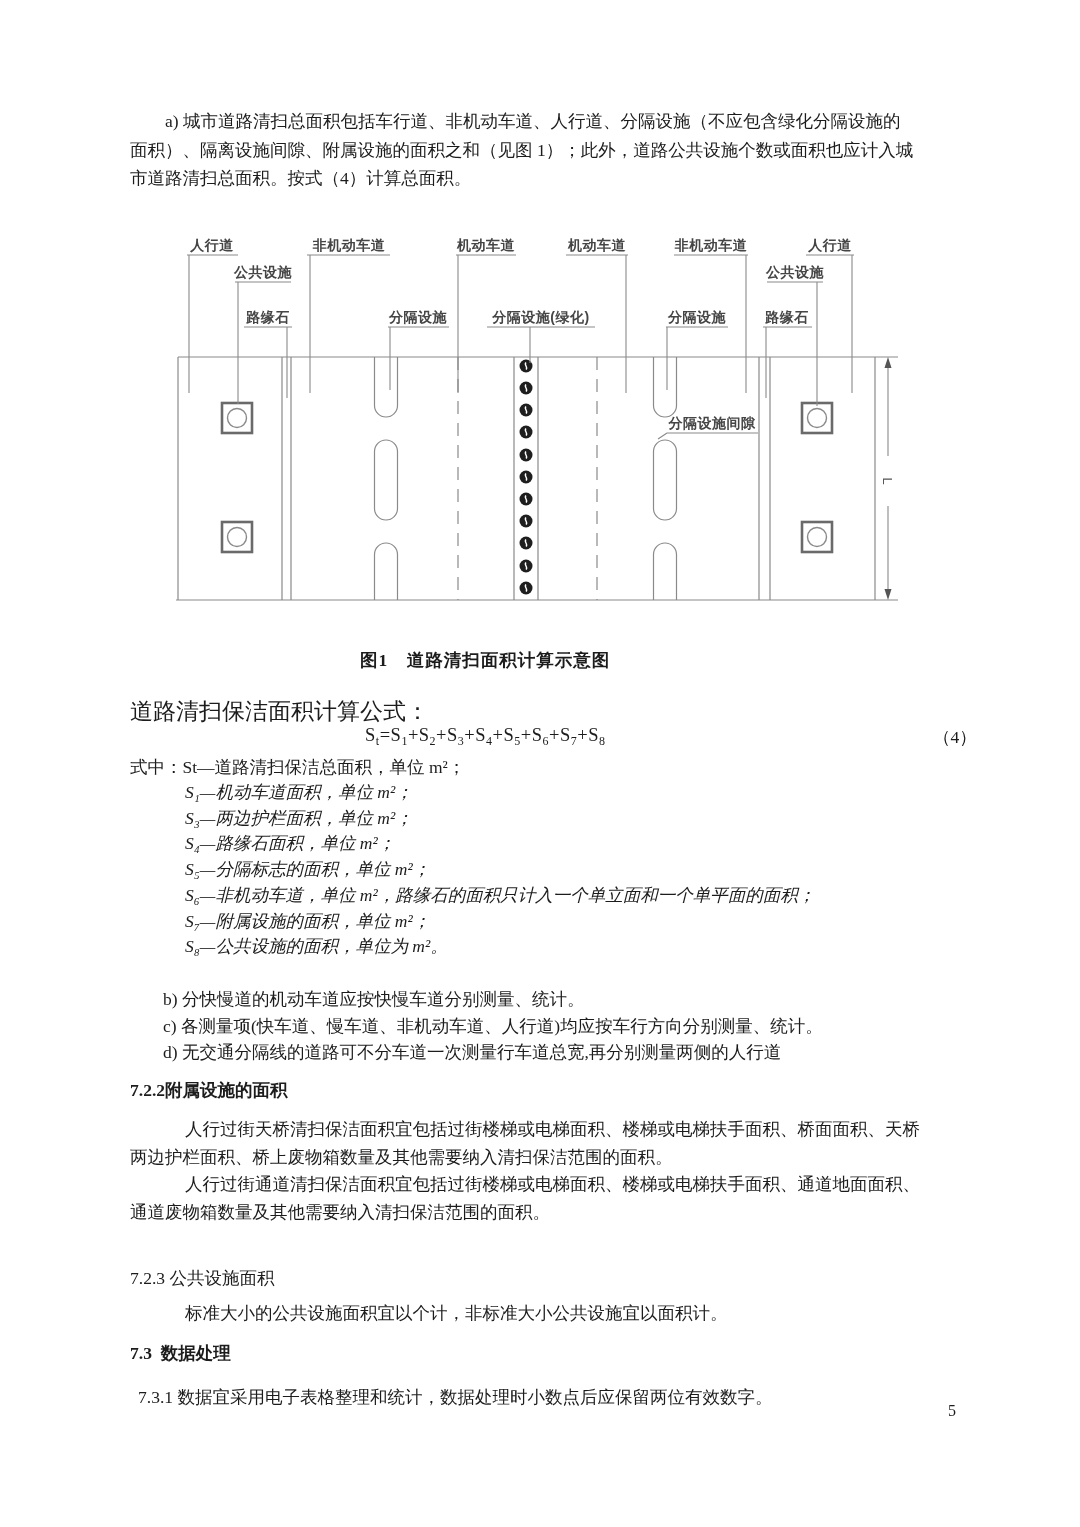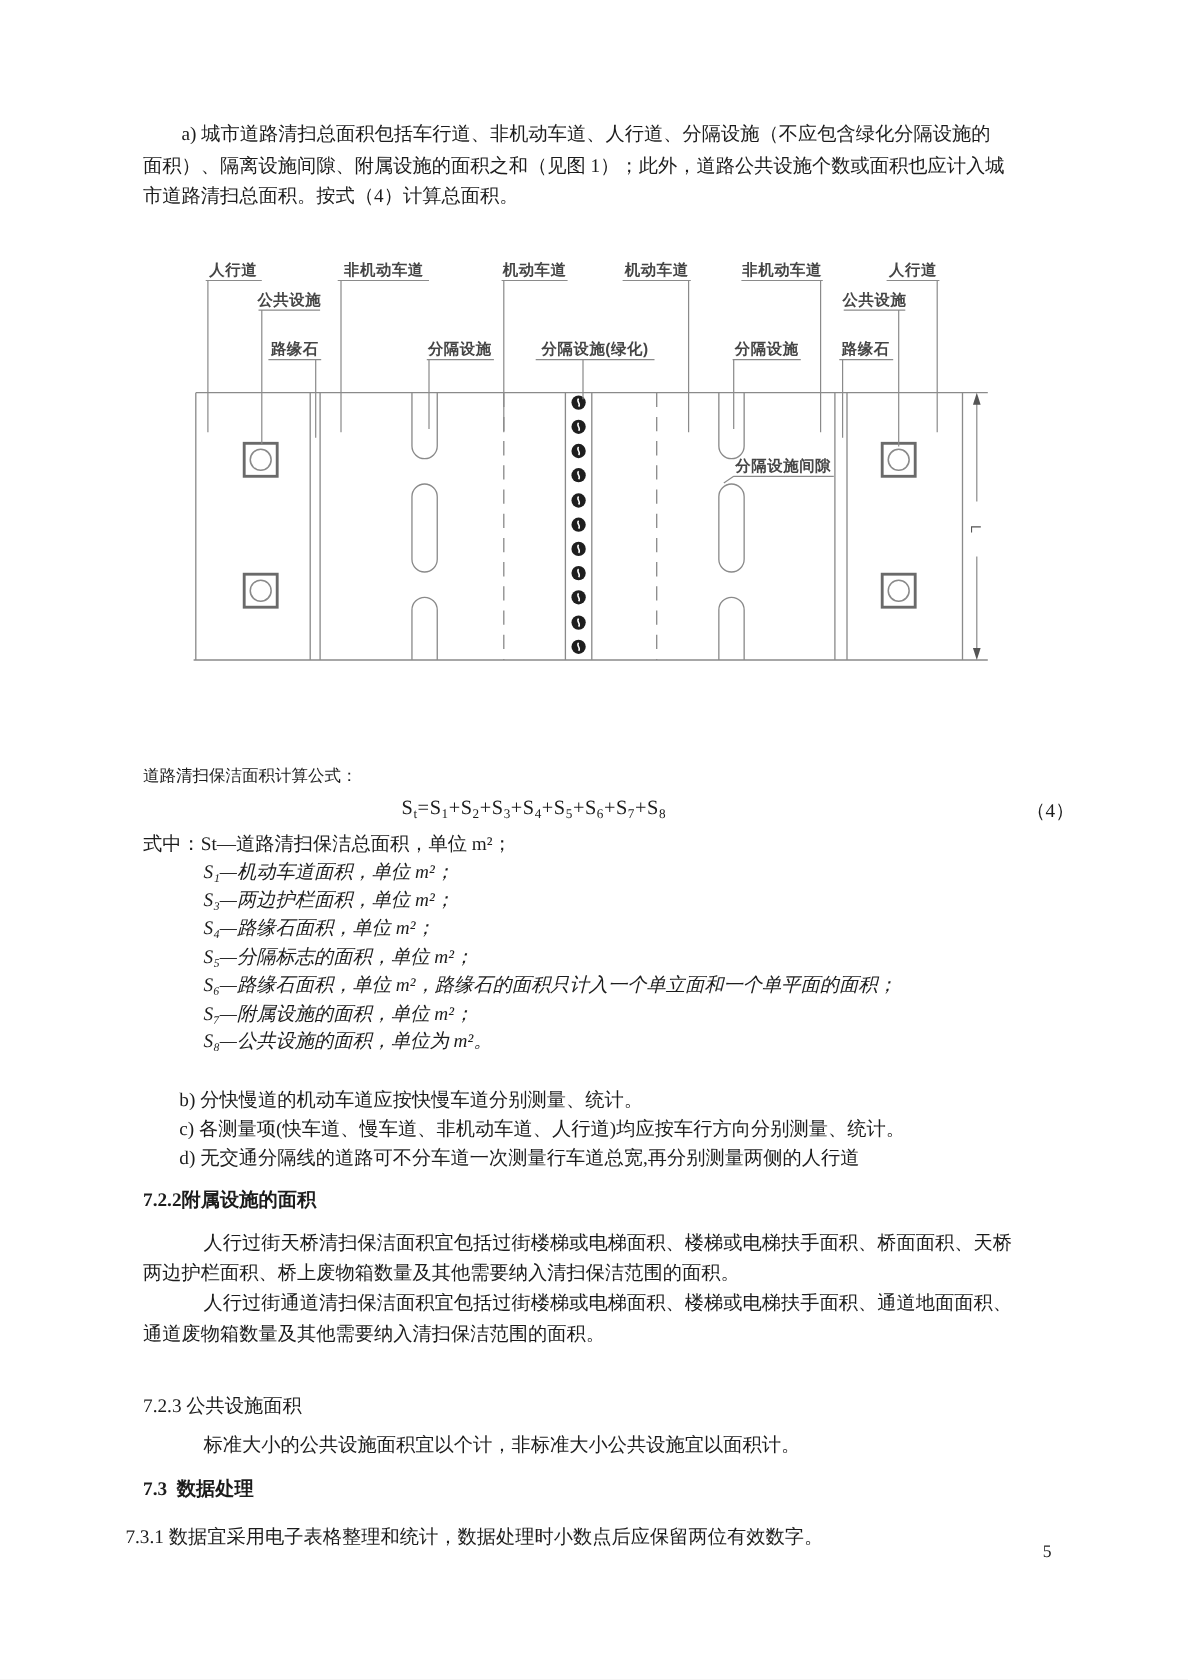--- a/index.html
+++ b/index.html
@@ -13,21 +13,21 @@
   .bline { font-size:17.5px; line-height:28.5px; white-space:pre; }
   .ind2 { padding-left:35px; }
   .ind3 { padding-left:55px; }
   .slist .bline { line-height:25.7px;font-style:italic; }
   .abclist .bline { line-height:26.5px; }
   .p722 .bline { line-height:27.5px; }
   .caption { font-size:17.5px; font-weight:bold; letter-spacing:1px; }
   .h-reg { font-size:17.5px; white-space:pre; }
   .h-bold { font-size:17.5px; font-weight:bold; white-space:pre;
             font-family:Liberation Serif, serif; }
-  .intro { font-size:15px; white-space:pre; }
+  .intro { font-size:23px; white-space:pre; }
   .formula-row { width:850px; height:30px; }
   .eq { position:absolute; left:235px; top:0; font-size:18.5px; letter-spacing:0.5px; }
   .eq .fsub { font-size:12px; position:relative; top:4px; }
   .eq-num { position:absolute; left:803px; top:0; font-size:17.5px; }
   .pagenum { font-size:16px; }
   
   svg text.dlabel {
     font-family:"Liberation Sans","DejaVu Sans",sans-serif;
     font-size:14px; font-weight:bold; fill:#454545; letter-spacing:0.5px;
   }
@@ -141,36 +141,37 @@
       <text class="dlabel" x="645" y="49" text-anchor="middle">公共设施</text>
       <text class="dlabel" x="118" y="94" text-anchor="middle">路缘石</text>
       <text class="dlabel" x="268" y="94" text-anchor="middle">分隔设施</text>
       <text class="dlabel" x="391" y="94" text-anchor="middle">分隔设施(绿化)</text>
       <text class="dlabel" x="547" y="94" text-anchor="middle">分隔设施</text>
       <text class="dlabel" x="637" y="94" text-anchor="middle">路缘石</text>
       <text class="dlabel" x="562" y="200" text-anchor="middle">分隔设施间隙</text>
     </g>
   </svg>
 
+  <div class="abs caption" style="left:130px; top:648px; width:820px; text-align:center; transform:translateX(-55px);">图1　道路清扫面积计算示意图</div>
 
   <div class="abs intro" style="left:130px; top:696px;">道路清扫保洁面积计算公式：</div>
 
   <div class="abs formula-row" style="left:130px; top:725px;">
     <span class="eq"><span>S</span><span class="fsub">t</span><span>=S</span><span class="fsub">1</span><span>+S</span><span class="fsub">2</span><span>+S</span><span class="fsub">3</span><span>+S</span><span class="fsub">4</span><span>+S</span><span class="fsub">5</span><span>+S</span><span class="fsub">6</span><span>+S</span><span class="fsub">7</span><span>+S</span><span class="fsub">8</span></span>
     <span class="eq-num">（4）</span>
   </div>
 
   <div class="abs bline" style="left:130px; top:753px;">式中：St—道路清扫保洁总面积，单位 m²；</div>
 
   <div class="abs slist" style="left:185px; top:780px;">
     <div class="bline">S₁—机动车道面积，单位 m²；</div>
     <div class="bline">S₃—两边护栏面积，单位 m²；</div>
     <div class="bline">S₄—路缘石面积，单位 m²；</div>
     <div class="bline">S₅—分隔标志的面积，单位 m²；</div>
-    <div class="bline">S₆—路缘石面积，单位 m²，路缘石的面积只计入一个单立面和一个单平面的面积；</div>
+    <div class="bline">S₆—非机动车道，单位 m²，路缘石的面积只计入一个单立面和一个单平面的面积；</div>
     <div class="bline">S₇—附属设施的面积，单位 m²；</div>
     <div class="bline">S₈—公共设施的面积，单位为 m²。</div>
   </div>
 
   <div class="abs abclist" style="left:163px; top:986px;">
     <div class="bline">b) 分快慢道的机动车道应按快慢车道分别测量、统计。</div>
     <div class="bline">c) 各测量项(快车道、慢车道、非机动车道、人行道)均应按车行方向分别测量、统计。</div>
     <div class="bline">d) 无交通分隔线的道路可不分车道一次测量行车道总宽,再分别测量两侧的人行道</div>
   </div>
 
@@ -185,17 +186,17 @@
     <div class="bline ind3">人行过街通道清扫保洁面积宜包括过街楼梯或电梯面积、楼梯或电梯扶手面积、通道地面面积、</div>
     <div class="bline">通道废物箱数量及其他需要纳入清扫保洁范围的面积。</div>
   </div>
 
   <div class="abs h-reg" style="left:130px; top:1254px;margin-top:12px;">7.2.3 公共设施面积</div>
 
   <div class="abs bline" style="left:185px; top:1299px;">标准大小的公共设施面积宜以个计，非标准大小公共设施宜以面积计。</div>
 
   <div class="abs h-bold" style="left:130px; top:1341px;">7.3  数据处理</div>
 
-  <div class="abs bline" style="left:114px; top:1383px;">7.3.1 数据宜采用电子表格整理和统计，数据处理时小数点后应保留两位有效数字。</div>
+  <div class="abs bline" style="left:138px; top:1383px;">7.3.1 数据宜采用电子表格整理和统计，数据处理时小数点后应保留两位有效数字。</div>
 
   <div class="abs pagenum" style="left:948px; top:1402px;">5</div>
 
 </div>
 
 </body></html>

